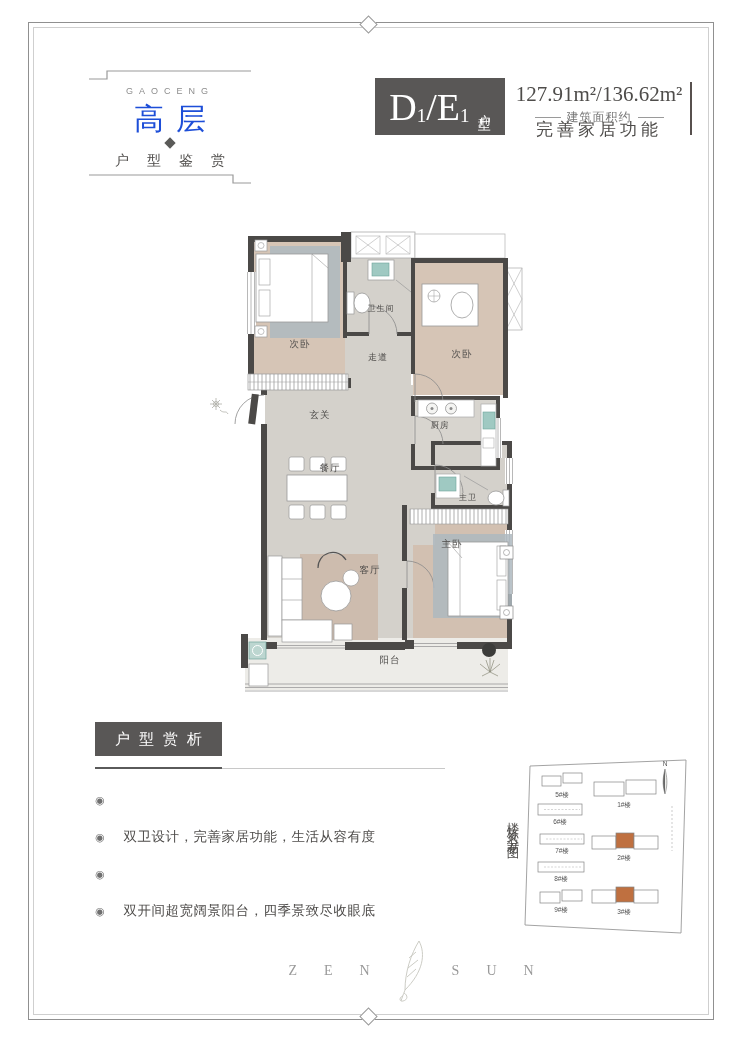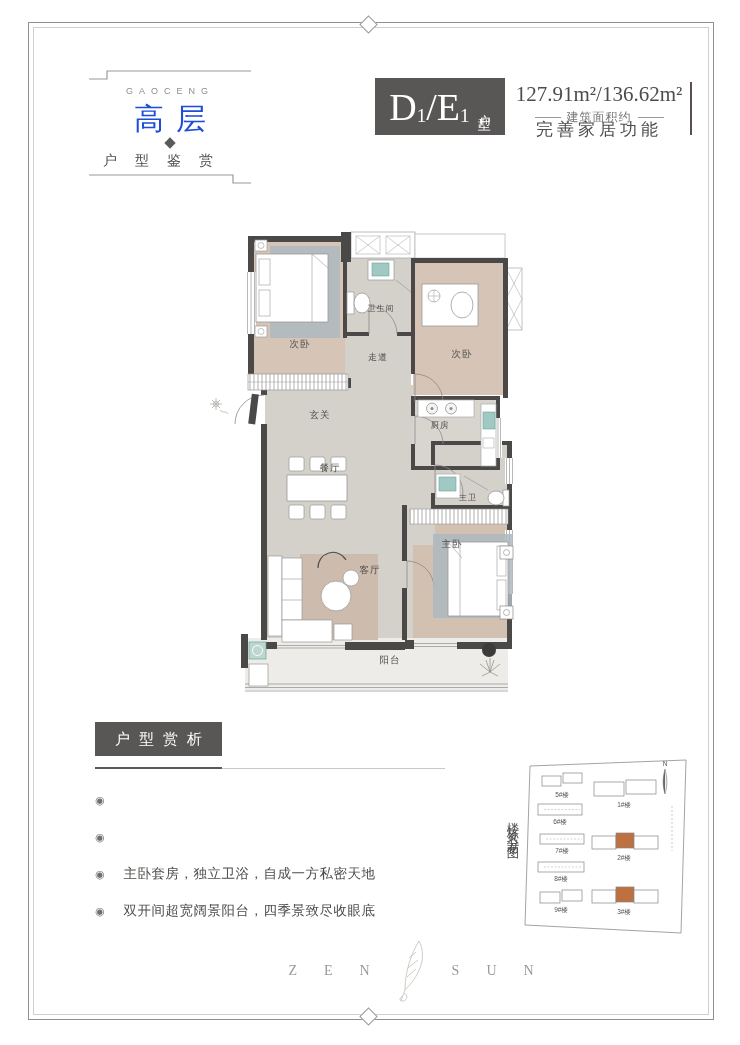--- a/index.html
+++ b/index.html
@@ -7,21 +7,21 @@
         font-family:"Liberation Sans",sans-serif;color:#4e4c4a;}
   .abs{position:absolute;}
   
   .frame-outer{left:28px;top:22px;width:684px;height:996px;border:1px solid #909090;}
   .frame-inner{left:33px;top:27px;width:674px;height:986px;border:1px solid #cfcfcf;}
   .frame-diamond{width:11px;height:11px;background:#fff;border:1px solid #9a9a9a;transform:rotate(45deg);}
   
   .kicker{left:85px;top:86px;width:170px;text-align:center;font-size:9px;letter-spacing:6px;color:#8d8d8d;}
   .big-title{left:85px;top:99px;width:170px;text-align:center;font-size:30px;letter-spacing:12px;color:#1d4ed8;text-indent:12px;}
   .title-dot{left:166px;top:139px;width:8px;height:8px;background:#5a5a58;transform:rotate(45deg);}
-  .sub-title{left:85px;top:152px;width:170px;font-size:14px;letter-spacing:18px;text-indent:18px;color:#4e4c4a;}
+  .sub-title{left:85px;top:152px;width:170px;text-align:center;font-size:14px;letter-spacing:18px;text-indent:18px;color:#4e4c4a;}
   
   .unit-box{left:375px;top:78px;width:130px;height:57px;background:#595756;color:#fff;
             display:flex;align-items:center;justify-content:center;}
   .unit-name{font-family:"Liberation Serif",serif;font-size:38px;line-height:1;display:flex;align-items:baseline;}
   .unit-sub{font-size:19px;position:relative;top:2px;}
   .unit-suffix{writing-mode:vertical-rl;font-size:13px;letter-spacing:3px;margin-left:7px;line-height:1.1;}
   .unit-area{left:511px;top:82px;width:176px;text-align:center;font-family:"Liberation Serif",serif;
              font-size:21px;color:#4e4c4a;white-space:nowrap;}
   .area-note-row{left:511px;top:109px;width:176px;display:flex;align-items:center;justify-content:center;gap:6px;}
   .area-note-row .dash{width:26px;height:1px;background:#9a9a9a;}
@@ -274,24 +274,24 @@
 
   <div class="abs analysis-badge">户型赏析</div>
   <div class="abs analysis-line-light"></div>
   <div class="abs analysis-line-dark"></div>
   <div class="abs points">
     <div class="point-row">
       <span class="point-ico">◉</span>
     </div>
     <div class="point-row">
       <span class="point-ico">◉</span>
+      <span class="point-text">双卫设计，完善家居功能，生活从容有度</span>
     </div>
     <div class="point-row">
       <span class="point-ico">◉</span>
-      <span class="point-text">主卧套房，独立卫浴，自成一方私密天地</span>
     </div>
     <div class="point-row">
       <span class="point-ico">◉</span>
       <span class="point-text">双开间超宽阔景阳台，四季景致尽收眼底</span>
     </div>
   </div>
 
   <div class="abs siteplan-label">楼栋名分布图</div>
   <svg class="abs" style="left:522px;top:756px;" width="170" height="185" viewBox="0 0 170 185">
     <polygon points="8,10 164,4 159,177 3,169" fill="#fff" stroke="#999" stroke-width="0.9"></polygon>

